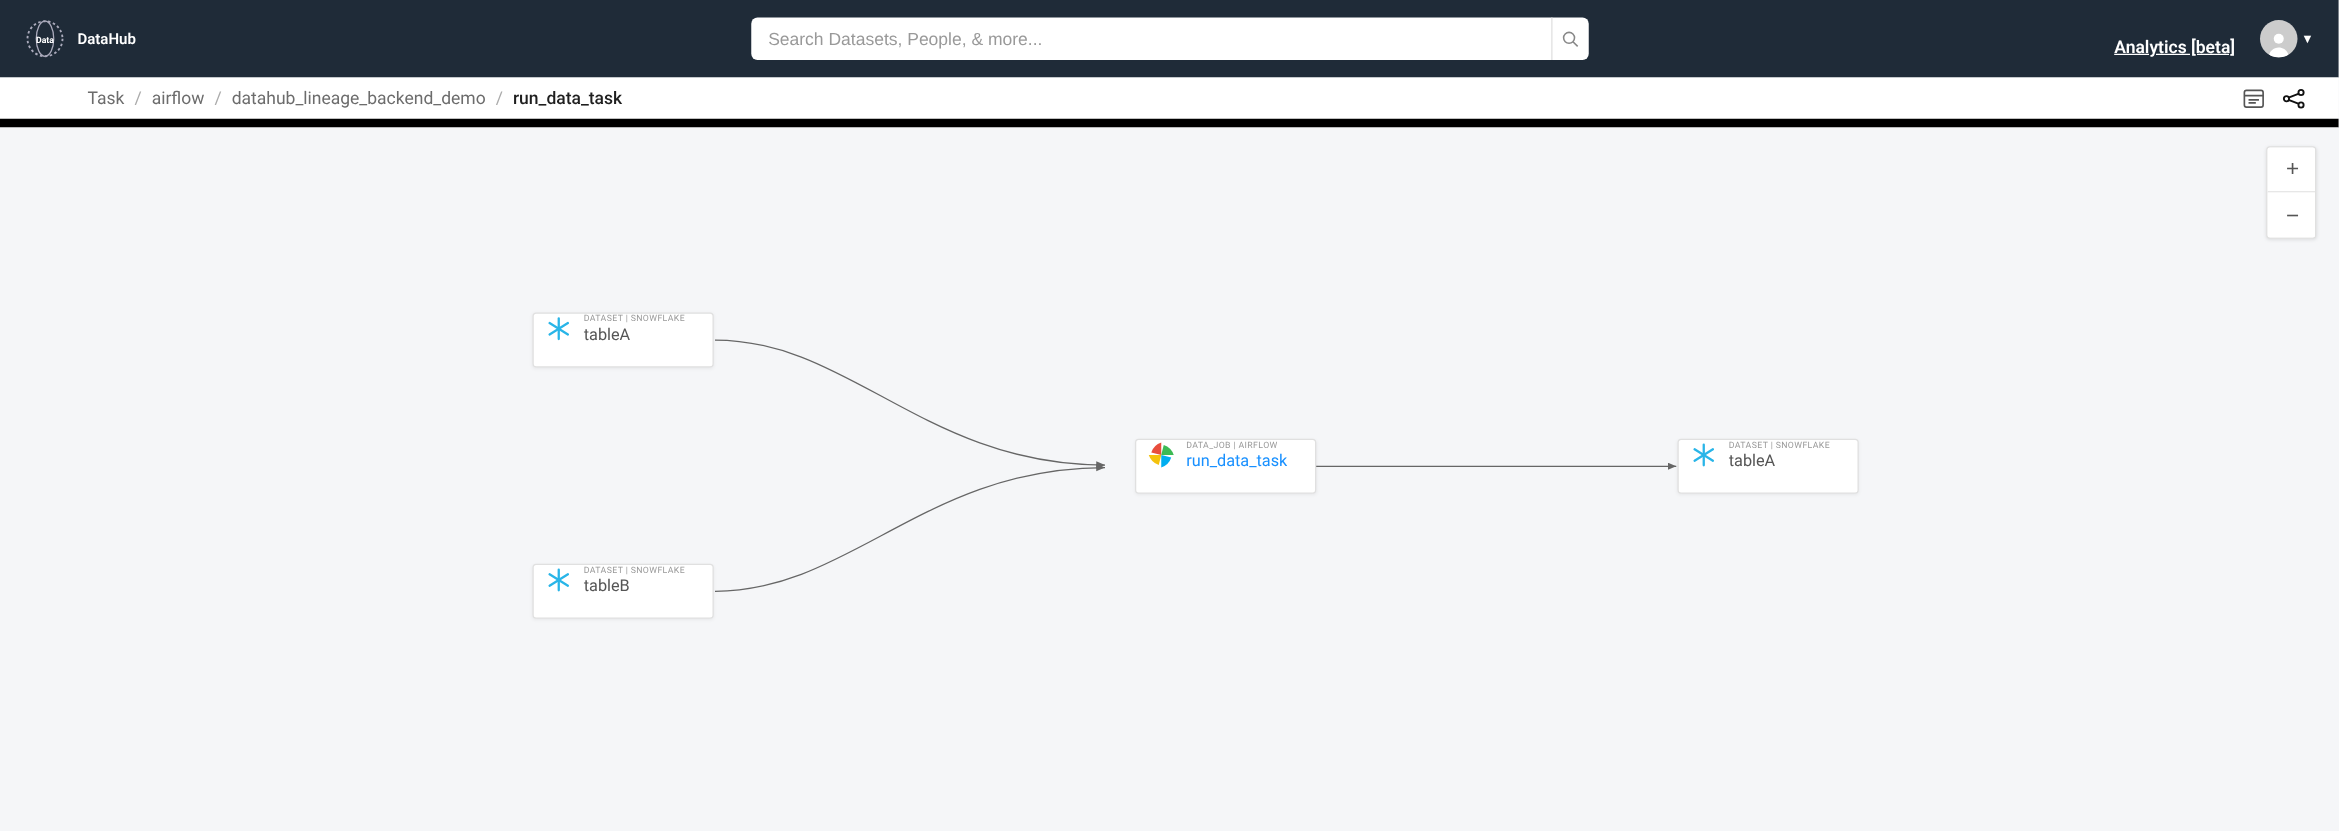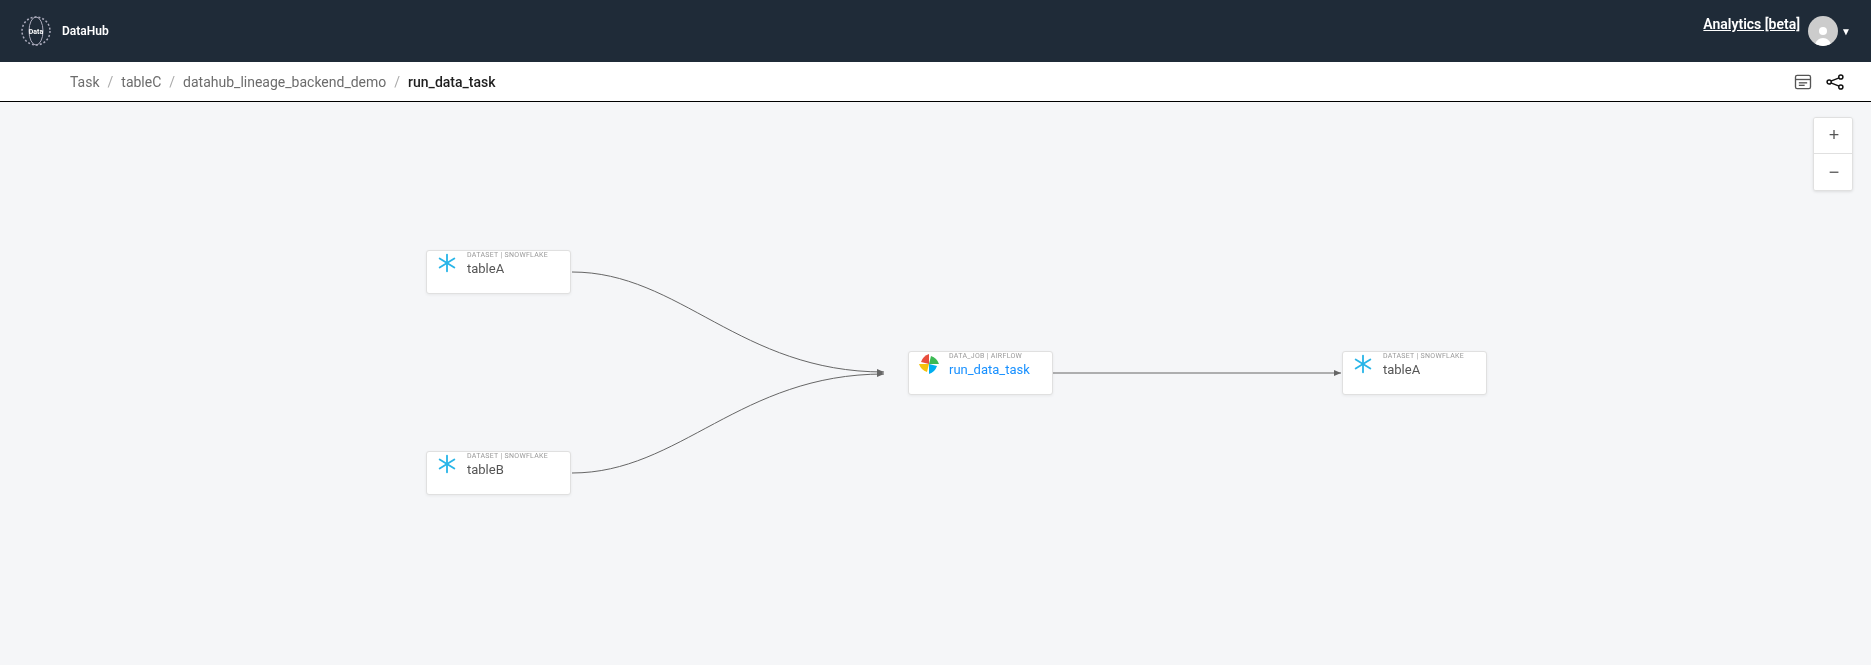--- a/index.html
+++ b/index.html
@@ -5,27 +5,27 @@
 *{margin:0;padding:0;box-sizing:border-box}
 body{font-family:-apple-system,BlinkMacSystemFont,"Segoe UI",Roboto,sans-serif;background:#f5f6f8;width:1871px;height:665px;overflow:hidden}
 .header{height:62px;background:#1f2b38;display:flex;align-items:center;padding:0 20px;position:relative}
 .logo-wrap{display:flex;align-items:center;gap:10px}
 .logo-icon{width:32px;height:32px;display:flex;align-items:center;justify-content:flex-end}
 .logo-text{color:#fff;font-size:12px;font-weight:600}
 .search-wrap{position:absolute;left:50%;transform:translateX(-50%);width:670px;height:34px;background:#fff;border-radius:5px;display:flex;align-items:center}
 .search-input{flex:1;border:none;outline:none;padding:0 14px;font-size:14px;color:#333;background:transparent}
 .search-input::placeholder{color:#999}
 .search-btn{width:30px;height:34px;display:flex;align-items:center;justify-content:center;border:none;background:transparent;border-left:1px solid #e0e0e0;cursor:pointer}
-.header-right{margin-left:auto;display:flex;align-items:flex-start;gap:8px}
+.header-right{margin-left:auto;display:flex;align-items:flex-end;gap:20px}
 .analytics-link{color:#fff;text-decoration:underline;font-size:14px;font-weight:600}
 .avatar-wrap{display:flex;align-items:center;gap:3px;cursor:pointer}
 .avatar{width:30px;height:30px;border-radius:50%;background:#ccc;display:flex;align-items:flex-end;justify-content:center;overflow:hidden}
 .avatar svg{width:24px;height:24px}
 .caret{color:#fff;font-size:10px}
-.subheader{height:40px;background:#fff;border-bottom:1px solid #000000;display:flex;align-items:center;padding:0 20px 0 70px;position:relative}
+.subheader{height:40px;background:#fff;border-bottom:7px solid #000000;display:flex;align-items:center;padding:0 20px 0 70px;position:relative}
 .breadcrumb{display:flex;align-items:center;gap:8px;font-size:14px}
 .breadcrumb-item{color:#6c6c6c}
 .breadcrumb-item.current{color:#1f1f1f;font-weight:500}
 .breadcrumb-sep{color:#aaa}
 .subheader-right{position:absolute;right:25px;display:flex;gap:10px;align-items:center}
 .icon-btn{width:22px;height:22px;display:flex;align-items:center;justify-content:center;cursor:pointer}
 .canvas{position:relative;width:100%;height:563px;background:#f5f6f8}
 .zoom-controls{position:absolute;right:18px;top:15px;width:40px;background:#fff;border:1px solid #e0e0e0;border-radius:3px;overflow:hidden;box-shadow:0 1px 3px rgba(0,0,0,0.1)}
 .zoom-btn{width:40px;height:36px;display:flex;align-items:center;justify-content:center;font-size:18px;cursor:pointer;border:none;background:#fff;color:#555}
 .zoom-btn:first-child{border-bottom:1px solid #e0e0e0}
@@ -45,39 +45,48 @@
   <div class="logo-wrap">
     <div class="logo-icon">
       <svg viewBox="0 0 32 32" width="32" height="32">
         <circle cx="16" cy="16" r="14" fill="none" stroke="#aab" stroke-width="1.5" stroke-dasharray="2 2"></circle>
         <ellipse cx="16" cy="16" rx="7" ry="14" fill="none" stroke="#aab" stroke-width="1"></ellipse>
         <text x="16" y="19" font-size="7" fill="#fff" text-anchor="middle" font-weight="700">Data</text>
       </svg>
     </div>
     <span class="logo-text">DataHub</span>
   </div>
+  <div class="search-wrap">
+    <input class="search-input" placeholder="Search Datasets, People, &amp; more..." style="">
+    <button class="search-btn">
+      <svg width="15" height="15" viewBox="0 0 24 24">
+        <circle cx="10" cy="10" r="7" fill="none" stroke="#888" stroke-width="2"></circle>
+        <line x1="15" y1="15" x2="21" y2="21" stroke="#888" stroke-width="2"></line>
+      </svg>
+    </button>
+  </div>
   <div class="header-right">
     <a class="analytics-link">Analytics [beta]</a>
     <div class="avatar-wrap">
       <div class="avatar">
         <svg viewBox="0 0 24 24">
             <circle cx="12" cy="9" r="4" fill="#fff"></circle>
             <path d="M4 24c0-5 4-8 8-8s8 3 8 8" fill="#fff"></path>
           </svg>
       </div>
       <span class="caret">▼</span>
     </div>
   </div>
 </div>
 
 <div class="subheader">
   <div class="breadcrumb">
     <span class="breadcrumb-item">Task</span>
     <span class="breadcrumb-sep">/</span>
-    <span class="breadcrumb-item">tableC</span>
+    <span class="breadcrumb-item">airflow</span>
     <span class="breadcrumb-sep">/</span>
     <span class="breadcrumb-item">datahub_lineage_backend_demo</span>
     <span class="breadcrumb-sep">/</span>
     <span class="breadcrumb-item current">run_data_task</span>
   </div>
   <div class="subheader-right">
     <div class="icon-btn">
       <svg width="20" height="20" viewBox="0 0 24 24">
           <rect x="3" y="4" width="18" height="16" rx="2" fill="none" stroke="#555" stroke-width="1.6"></rect>
           <line x1="3" y1="9" x2="21" y2="9" stroke="#555" stroke-width="1.6"></line>

